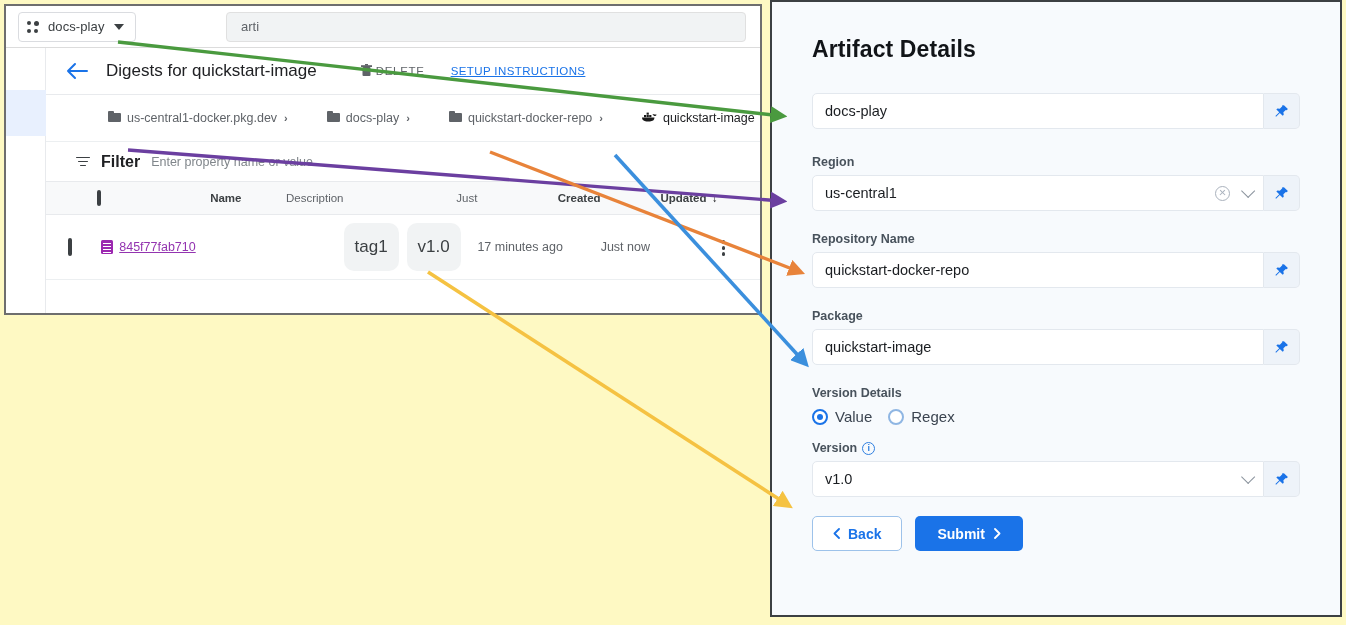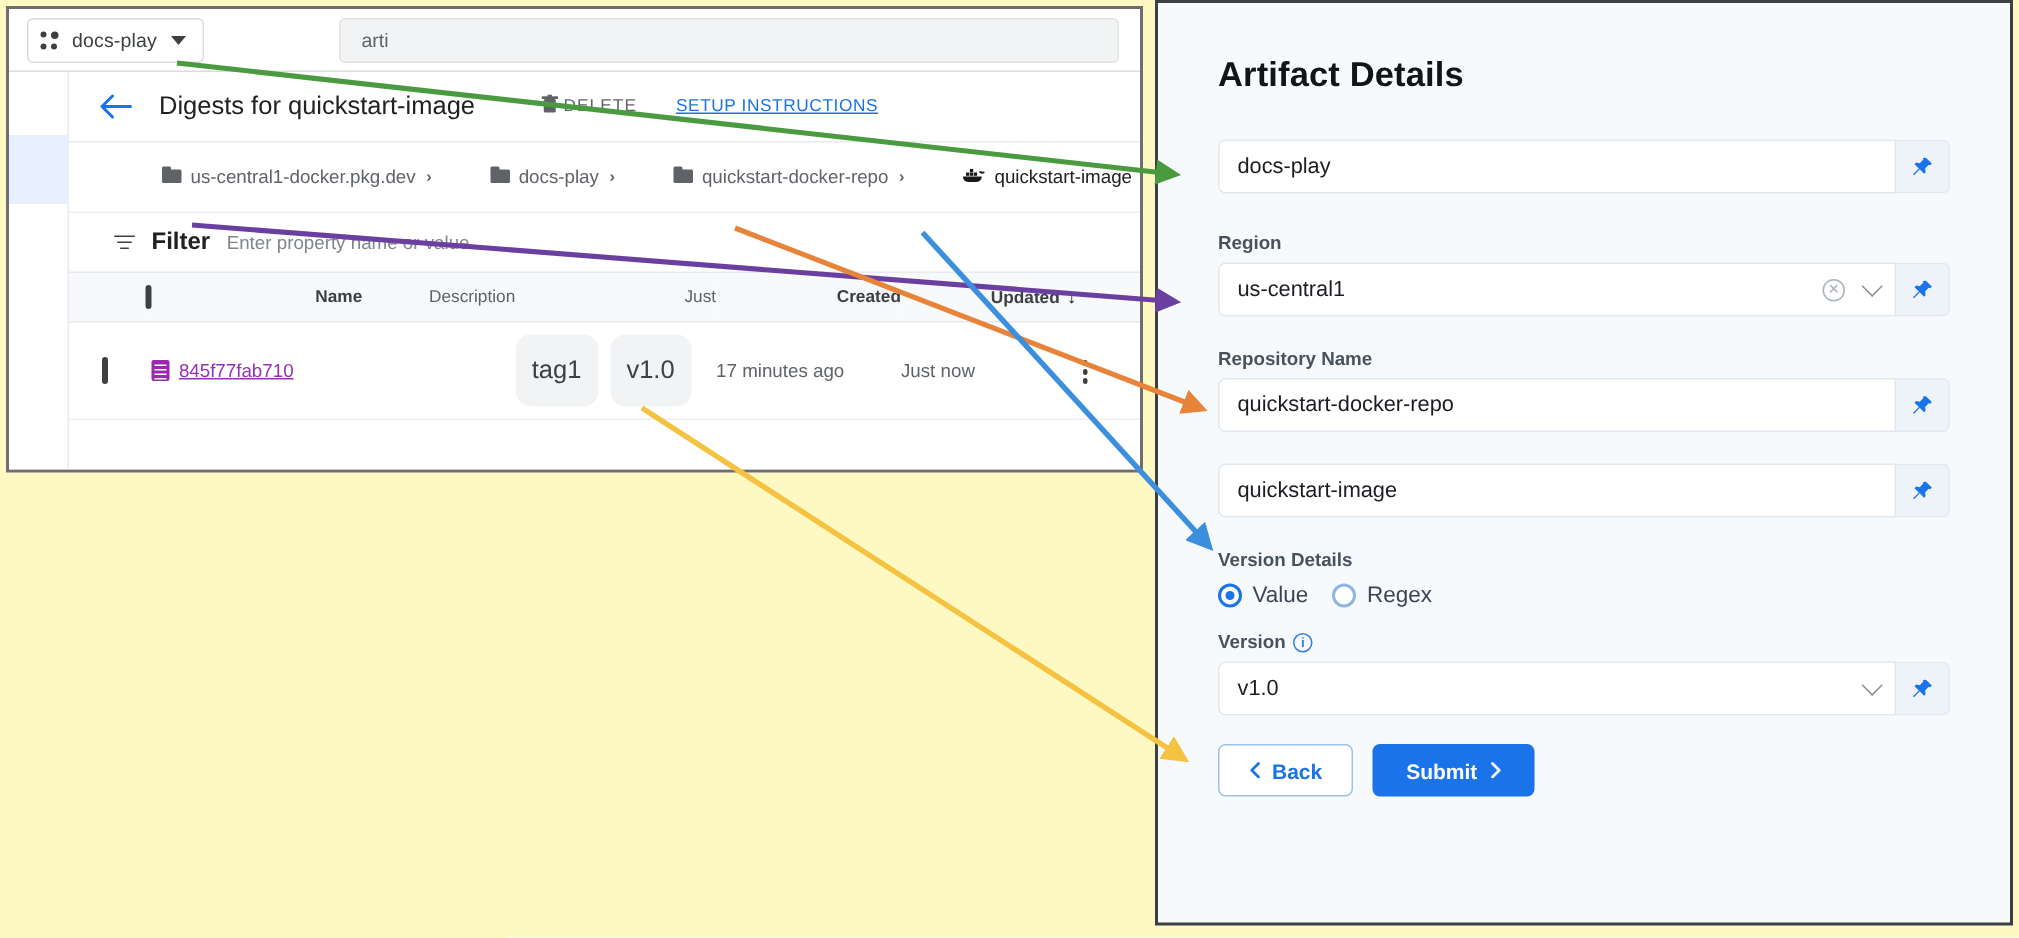--- a/index.html
+++ b/index.html
@@ -375,20 +375,21 @@
           </div>
           <div class="pin-btn">
             <svg width="15" height="15" viewBox="0 0 16 16">
                 <path d="M10.6 1.2 l4.2 4.2 -1.2 1.2 -1-.3 -2.6 2.6 .4 2.6 -1.1 1.1 -3.1-3.1 -4 4.1 -.7-.7 4.1-4 -3.1-3.1 1.1-1.1 2.6 .4 2.6-2.6 -.3-1z" fill="#1a73e8"></path>
               </svg>
           </div>
         </div>
       </div>
 
       <div class="field-group">
+        <div class="field-label">Package</div>
         <div class="input-row">
           <div class="text-input">
             <span>quickstart-image</span>
           </div>
           <div class="pin-btn">
             <svg width="15" height="15" viewBox="0 0 16 16">
                 <path d="M10.6 1.2 l4.2 4.2 -1.2 1.2 -1-.3 -2.6 2.6 .4 2.6 -1.1 1.1 -3.1-3.1 -4 4.1 -.7-.7 4.1-4 -3.1-3.1 1.1-1.1 2.6 .4 2.6-2.6 -.3-1z" fill="#1a73e8"></path>
               </svg>
           </div>
         </div>

